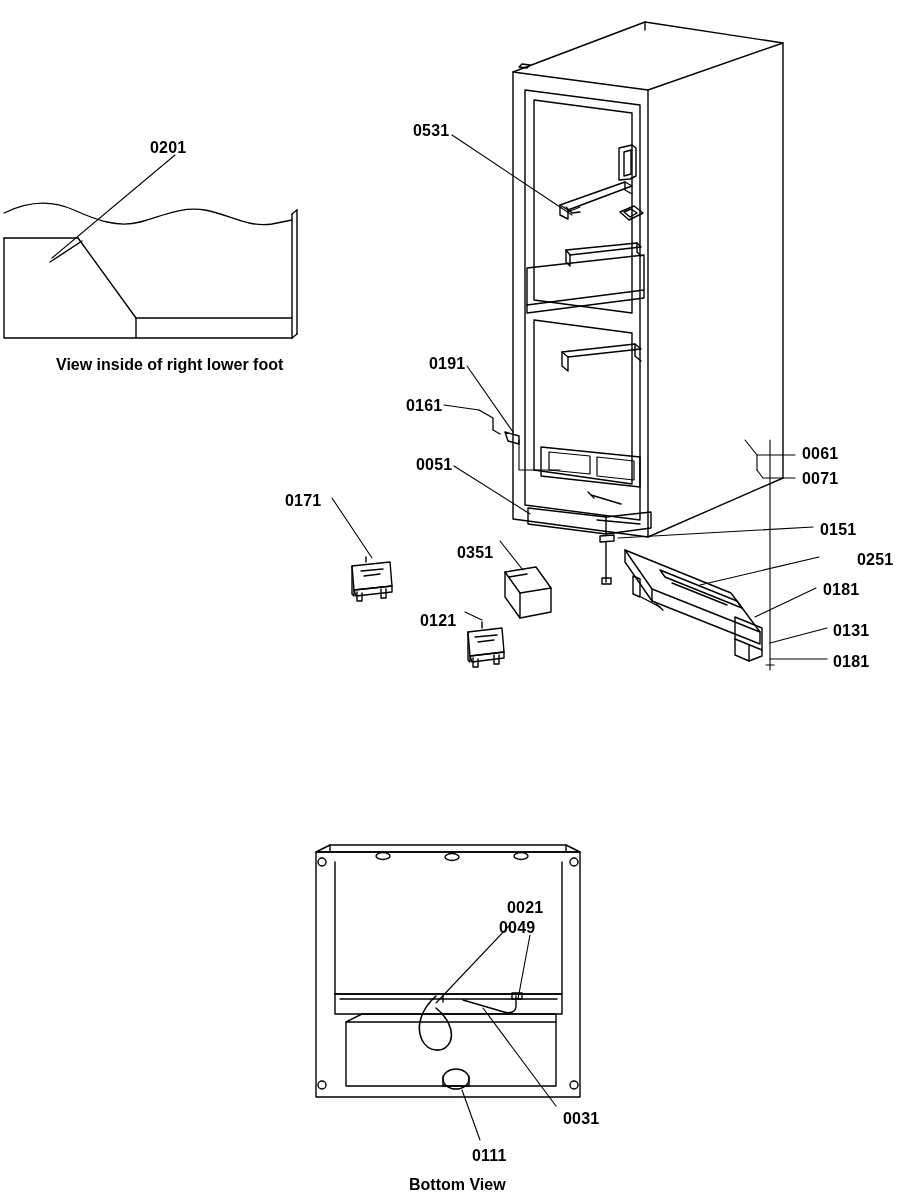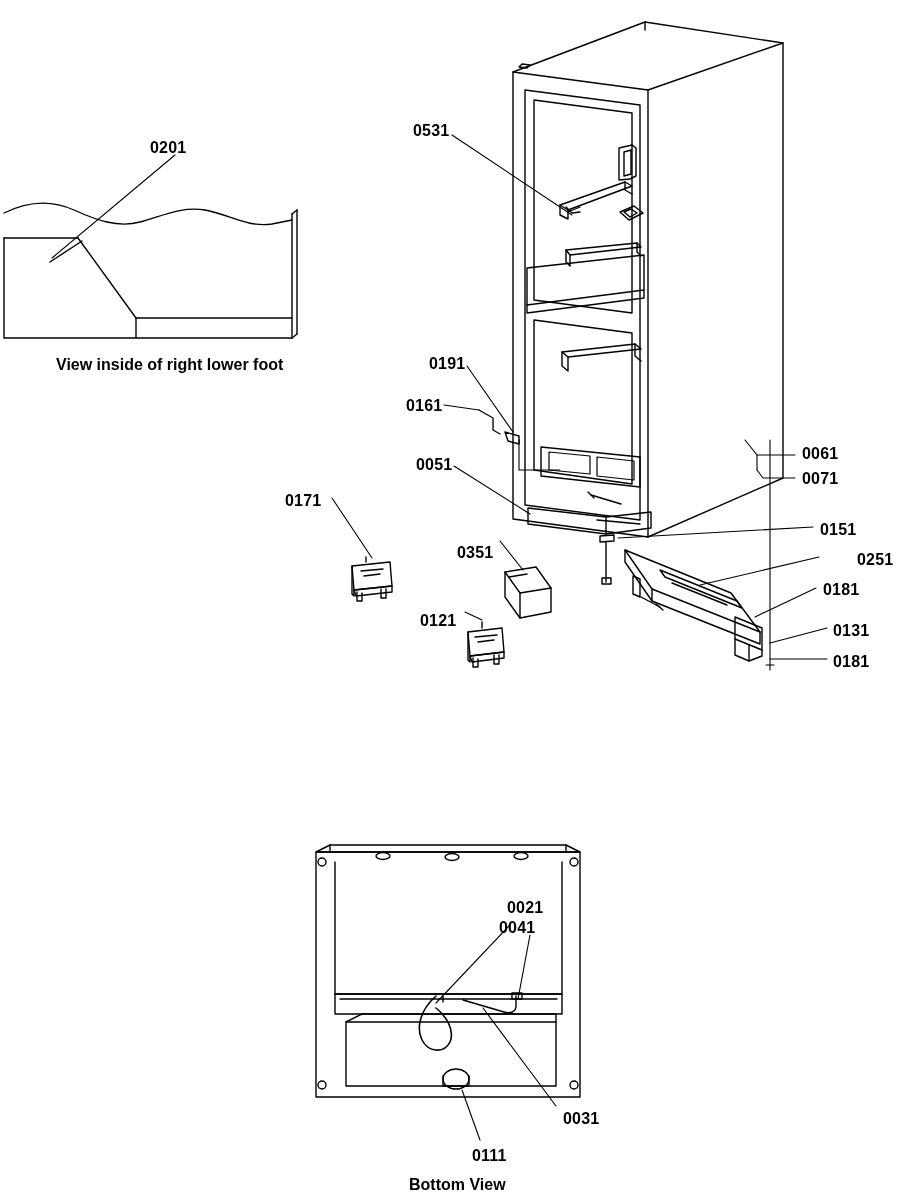--- a/index.html
+++ b/index.html
@@ -259,21 +259,21 @@
     <div class="lbl" style="left:457px; top:532px;margin-top:12px;">0351</div>
     <div class="lbl" style="left:420px; top:612px;">0121</div>
     <div class="lbl" style="left:802px; top:445px;">0061</div>
     <div class="lbl" style="left:802px; top:470px;">0071</div>
     <div class="lbl" style="left:820px; top:521px;">0151</div>
     <div class="lbl" style="left:826px; top:551px;margin-left:31px;">0251</div>
     <div class="lbl" style="left:823px; top:581px;">0181</div>
     <div class="lbl" style="left:833px; top:622px;">0131</div>
     <div class="lbl" style="left:833px; top:653px;">0181</div>
     <div class="lbl" style="left:501px; top:899px;margin-left:6px;">0021</div>
-    <div class="lbl" style="left:499px; top:919px;">0041</div>
+    <div class="lbl" style="left:499px; top:919px;">0049</div>
     <div class="lbl" style="left:563px; top:1110px;">0031</div>
     <div class="lbl" style="left:464px; top:1147px;margin-left:8px;">0111</div>
   </div>
 
   <div>
     <div class="cap big" style="left:56px; top:356px;">View inside of right lower foot</div>
     <div class="cap big" style="left:409px; top:1176px;">Bottom View</div>
   </div>
 
 </div>

